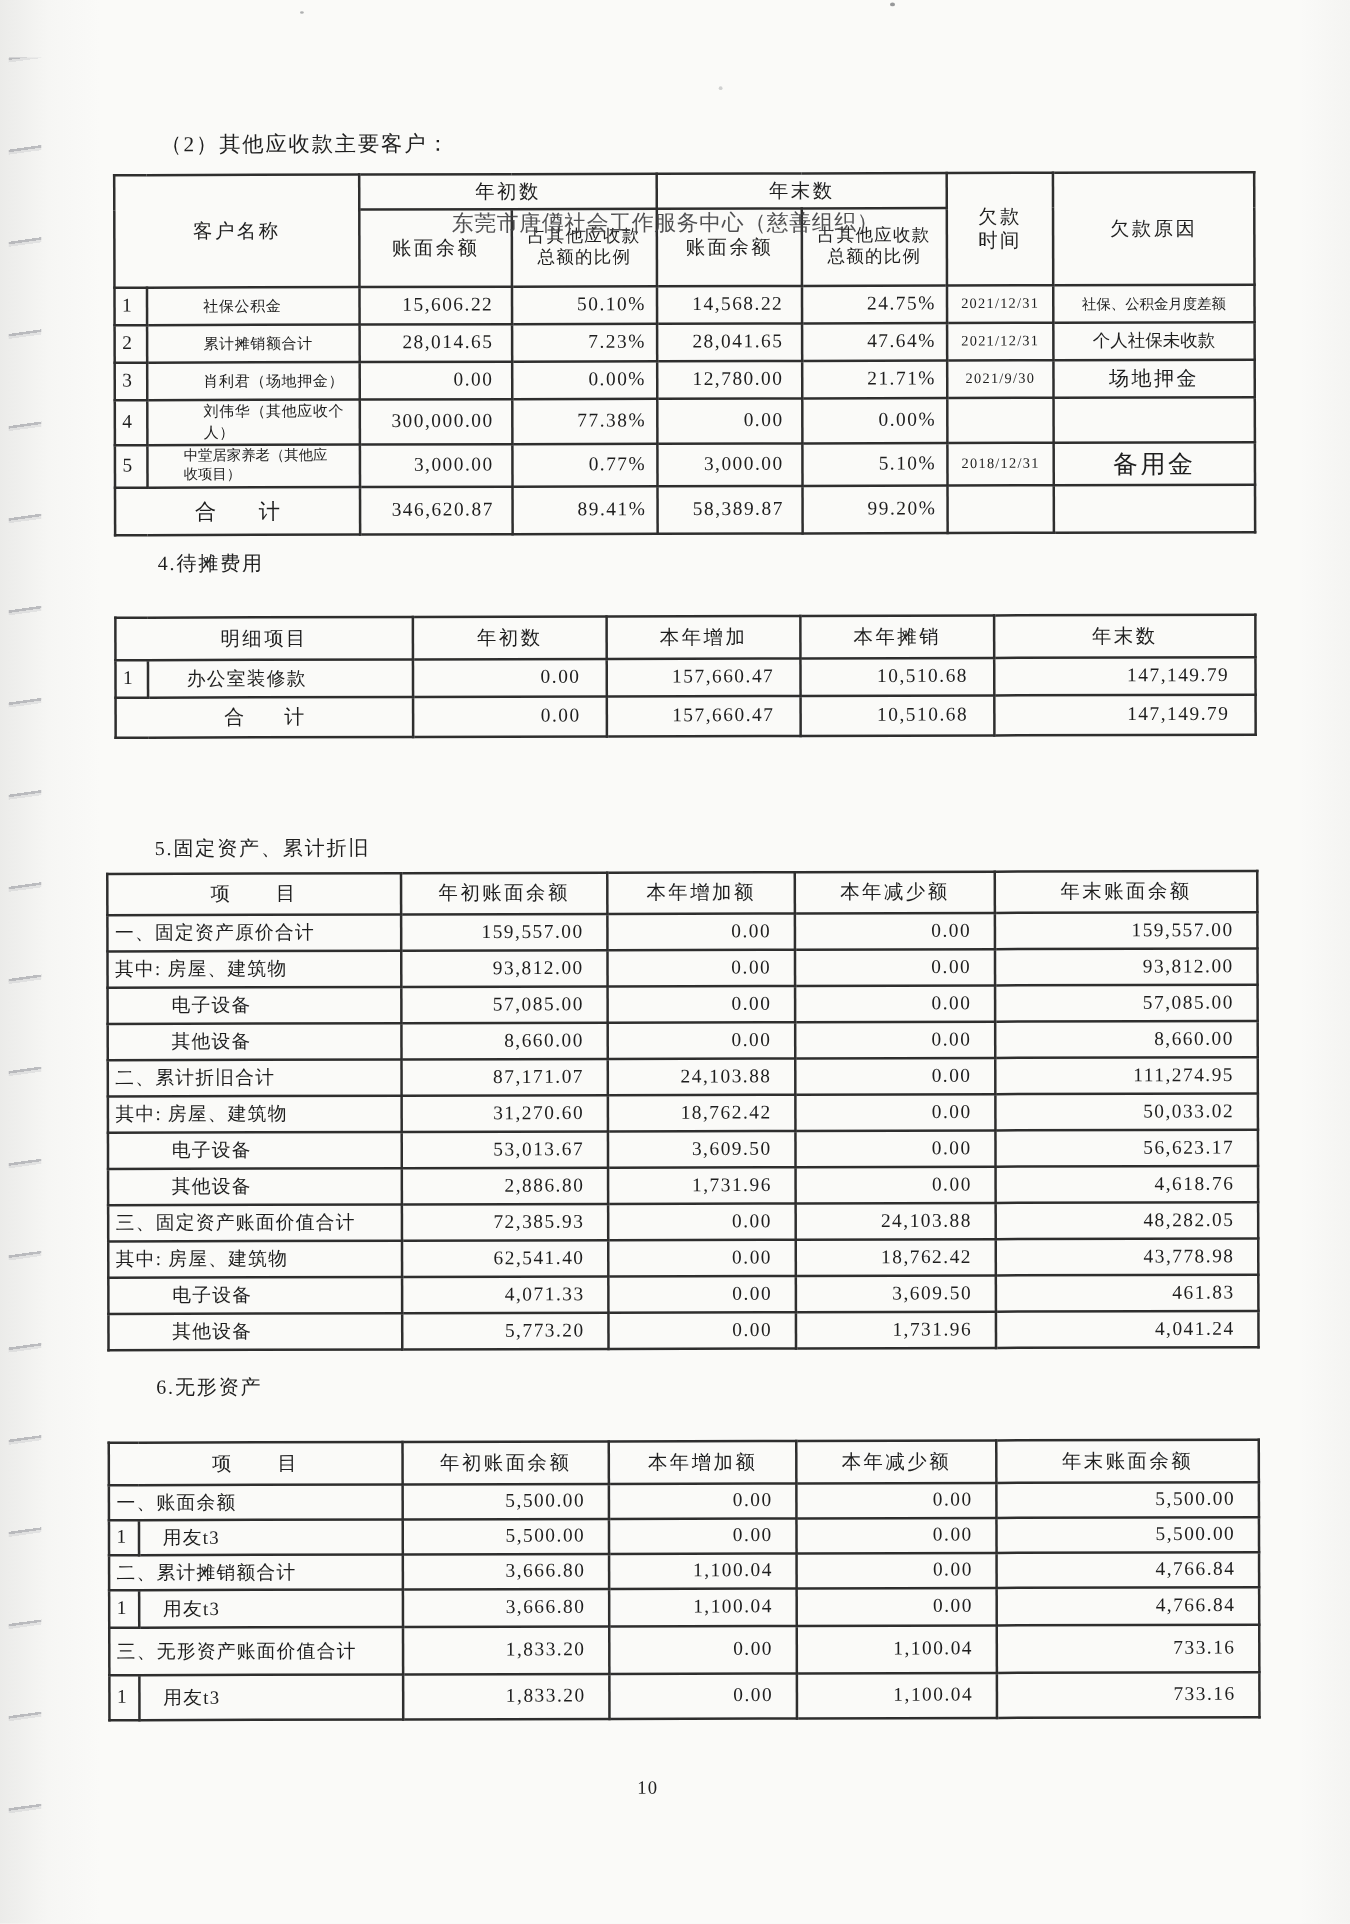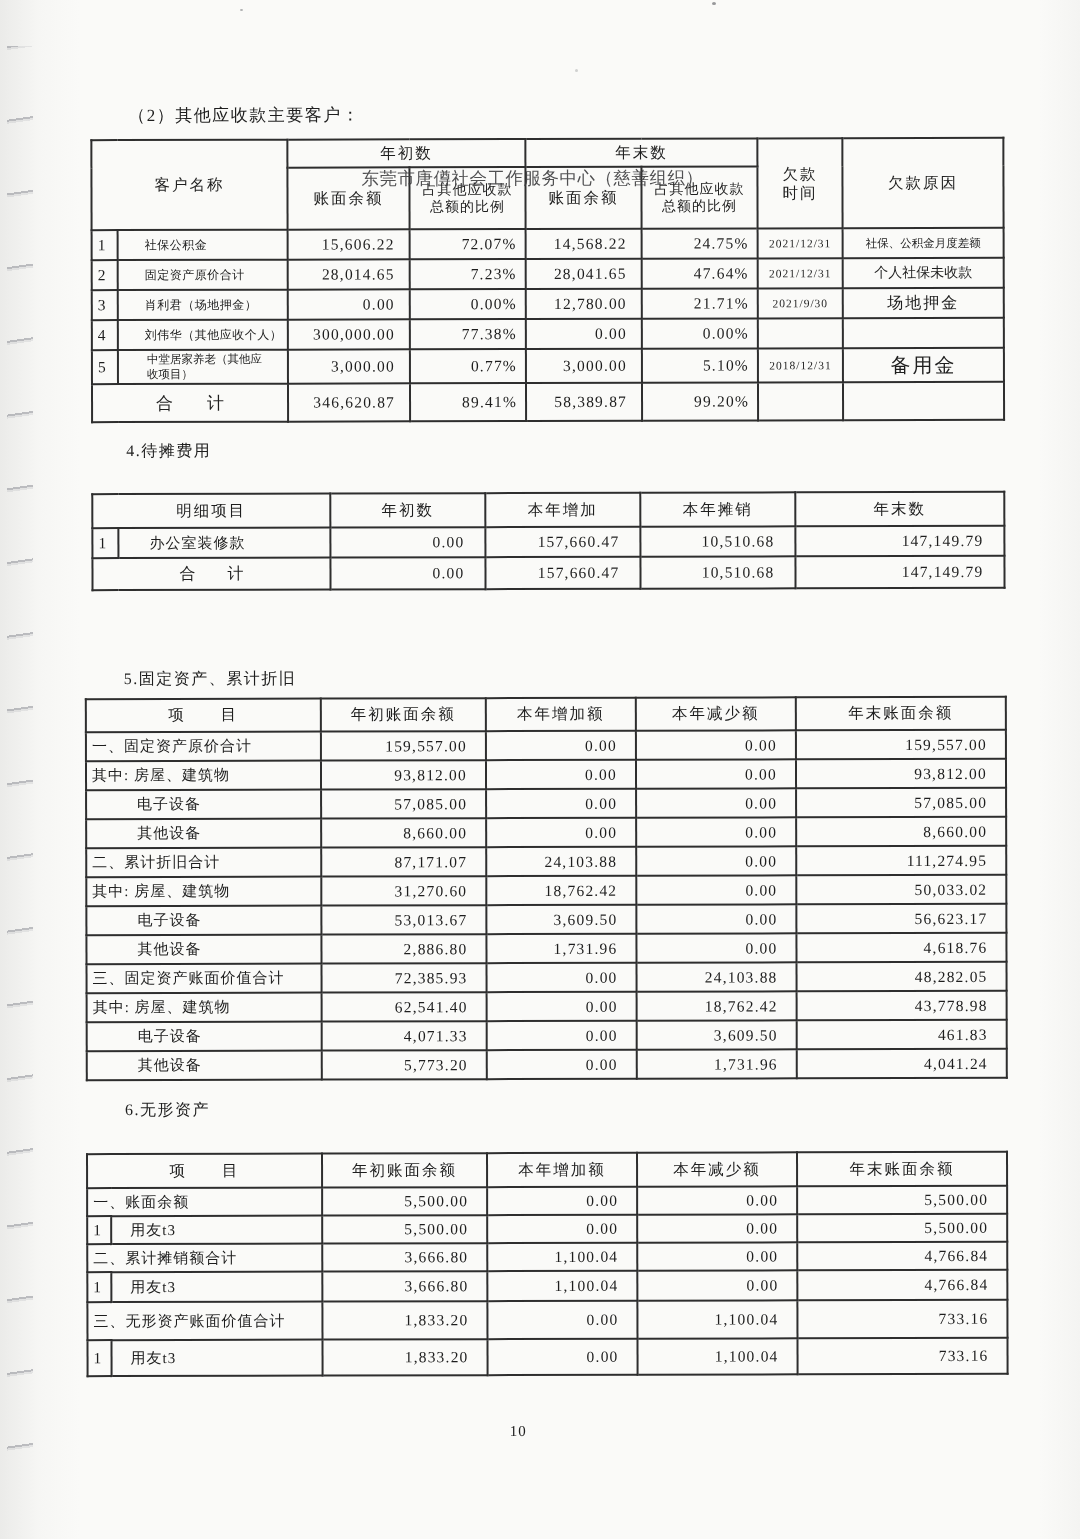--- a/index.html
+++ b/index.html
@@ -46,21 +46,21 @@
   td.pre { white-space:pre-line; line-height:1.25; }
   td.num { text-align:right; padding-right:14px; letter-spacing:1.2px; font-size:16px; }
   td.lab { text-align:left; }
   td.cen { text-align:center; }
   td.no  { text-align:left; padding-left:5px; font-size:14.5px; vertical-align:middle; }
   .xs    { font-size:11.5px !important; letter-spacing:0; }
   .date  { font-size:11.5px !important; letter-spacing:1px; }
 
   
   #tbl-receivables { left:92px; top:138px; width:912px; }
-  #tbl-receivables td.name { padding-left:26px; font-size:12px; letter-spacing:.5px; }
+  #tbl-receivables td.name { padding-left:44px; font-size:12px; letter-spacing:.5px; }
   #tbl-receivables td.name-wrap { padding-left:28px; padding-right:14px; font-size:11.5px; line-height:1.3; }
   #tbl-receivables td.ratio { padding-right:8px; }
   
   #tbl-prepaid { left:92px; top:492px; width:912px; }
   #tbl-prepaid td.lab { padding-left:30px; font-size:15px; letter-spacing:1px; }
   #tbl-prepaid td.num { padding-right:20px; }
   
   #tbl-fixed { left:85px; top:697px; width:920px; }
   #tbl-intangible { left:85px; top:1152px; width:920px; }
   .assets td.lab { padding-left:5px; font-size:15px; letter-spacing:1px; }
@@ -109,29 +109,29 @@
         <td class="hdr pre" style="font-size:14px;letter-spacing:1px">占其他应收款
 总额的比例</td>
         <td class="hdr">账面余额</td>
         <td class="hdr pre" style="font-size:14px;letter-spacing:1px">占其他应收款
 总额的比例</td>
       </tr>
       <tr style="height:30px">
         <td class="no">1</td>
         <td class="lab name">社保公积金</td>
         <td class="num">15,606.22</td>
-        <td class="num ratio">72.07%</td>
+        <td class="num ratio">50.10%</td>
         <td class="num">14,568.22</td>
         <td class="num ratio">24.75%</td>
         <td class="cen date">2021/12/31</td>
         <td class="cen xs">社保、公积金月度差额</td>
       </tr>
       <tr style="height:30px">
         <td class="no">2</td>
-        <td class="lab name">固定资产原价合计</td>
+        <td class="lab name">累计摊销额合计</td>
         <td class="num">28,014.65</td>
         <td class="num ratio">7.23%</td>
         <td class="num">28,041.65</td>
         <td class="num ratio">47.64%</td>
         <td class="cen date">2021/12/31</td>
         <td class="cen" style="font-size:14px">个人社保未收款</td>
       </tr>
       <tr style="height:30px">
         <td class="no">3</td>
         <td class="lab name">肖利君（场地押金）</td>

